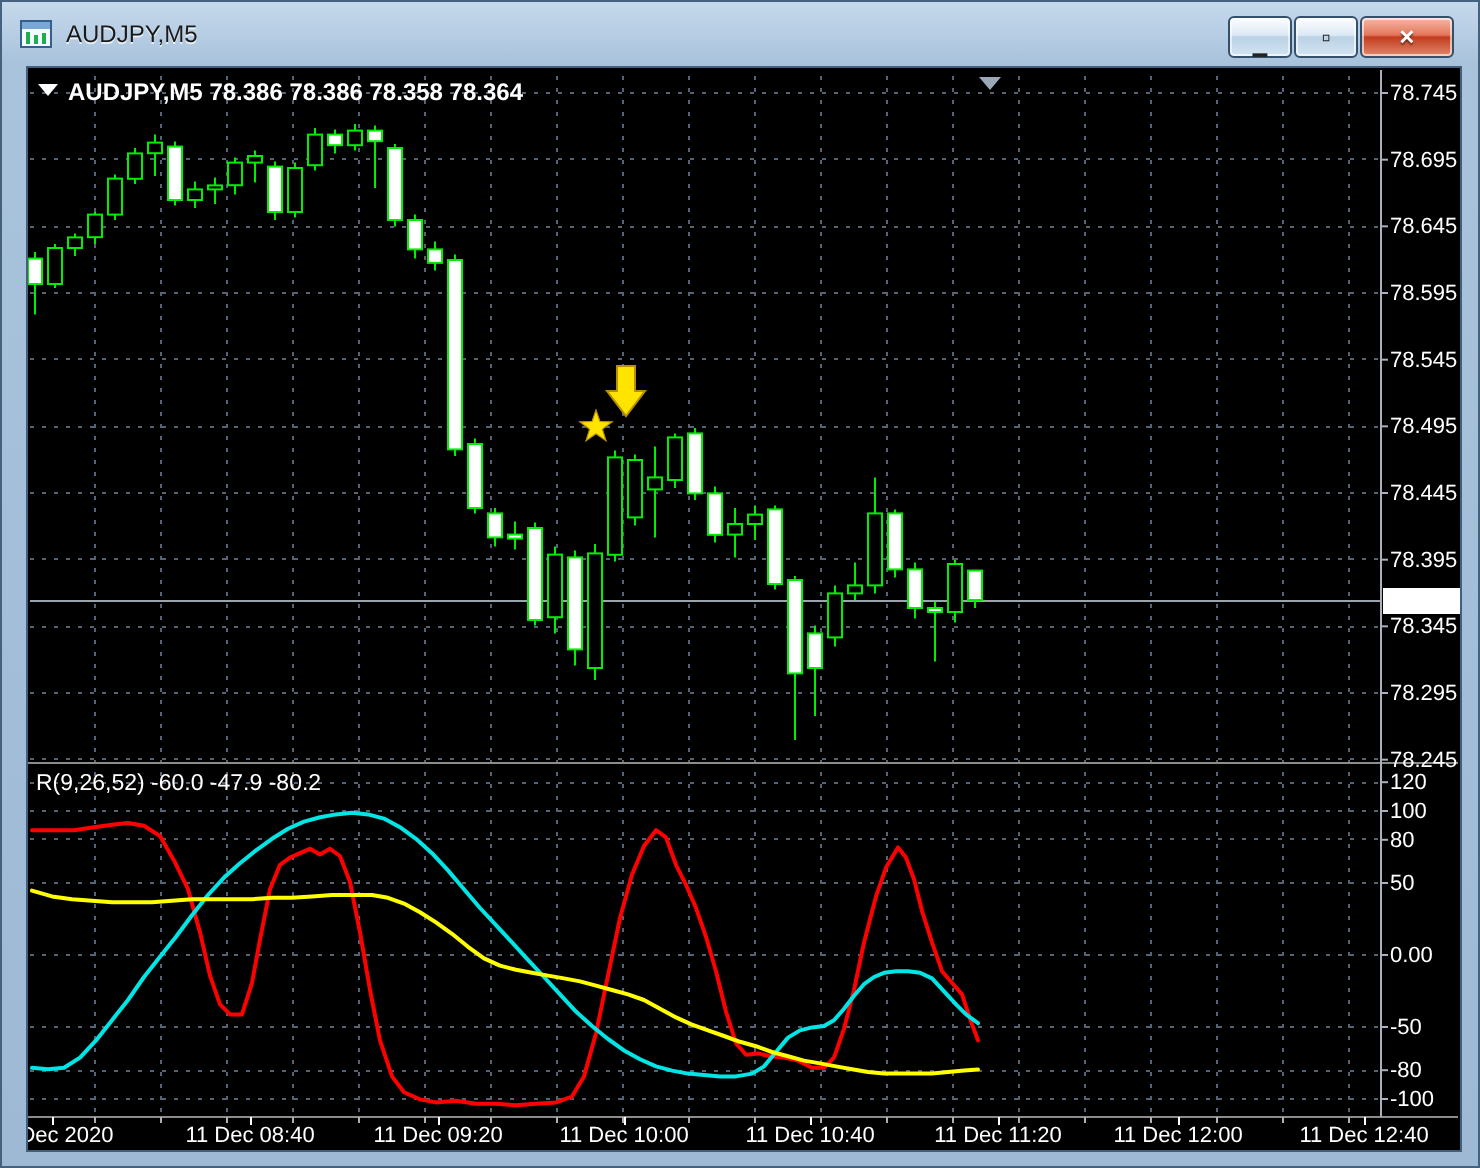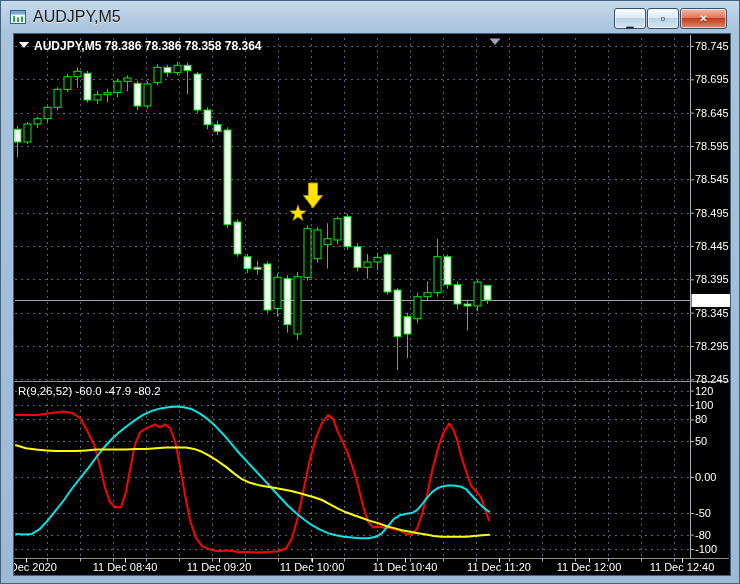--- a/index.html
+++ b/index.html
@@ -1,20 +1,20 @@
 <!DOCTYPE html>
 <html><head>
 <meta charset="utf-8">
 <style>
   html,body{margin:0;padding:0;background:#6b8aa6;font-family:"Liberation Sans",sans-serif;}
   .win{position:relative;width:740px;height:584px;background:linear-gradient(#c6d9ec,#a9c3dc 30px,#9db9d4);
        border:1px solid #44617e;box-sizing:border-box;overflow:hidden;}
   .titlebar{position:absolute;left:0;top:0;width:100%;height:31px;display:flex;align-items:center;}
   .app-icon{margin-left:9px;width:16px;height:16px;display:inline-block;}
-  .title{margin-left:7px;font-size:16px;color:#1a1a1a;text-shadow:0 1px 0 rgba(255,255,255,.7);text-align:center;}
+  .title{margin-left:7px;font-size:12px;color:#1a1a1a;text-shadow:0 1px 0 rgba(255,255,255,.7);text-align:center;}
   .winbtns{position:absolute;right:12px;top:7px;display:flex;gap:1px;}
   .wbtn{width:30px;height:19px;border:1px solid #34506b;border-radius:3px;display:flex;align-items:center;justify-content:center;
         background:linear-gradient(#fdfeff,#dcE9f5 45%,#bad2e6 50%,#d3e4f2);box-shadow:inset 0 0 0 1px rgba(255,255,255,.6);
         font-size:9px;color:#222;cursor:default;}
   .wbtn.close{width:45px;background:linear-gradient(#f6b8a9,#e4765a 45%,#c23d1e 50%,#e0876c);color:#fff;
         font-size:10px;font-weight:bold;text-shadow:0 1px 1px rgba(0,0,0,.5);}
   .wbtn .lowbar{transform:translateY(4px);font-weight:bold;}
   .chart-surface{position:absolute;left:12px;top:32px;width:716px;height:541px;background:#000;
         border:1px solid #41607e;box-sizing:content-box;}
   svg{display:block;}

